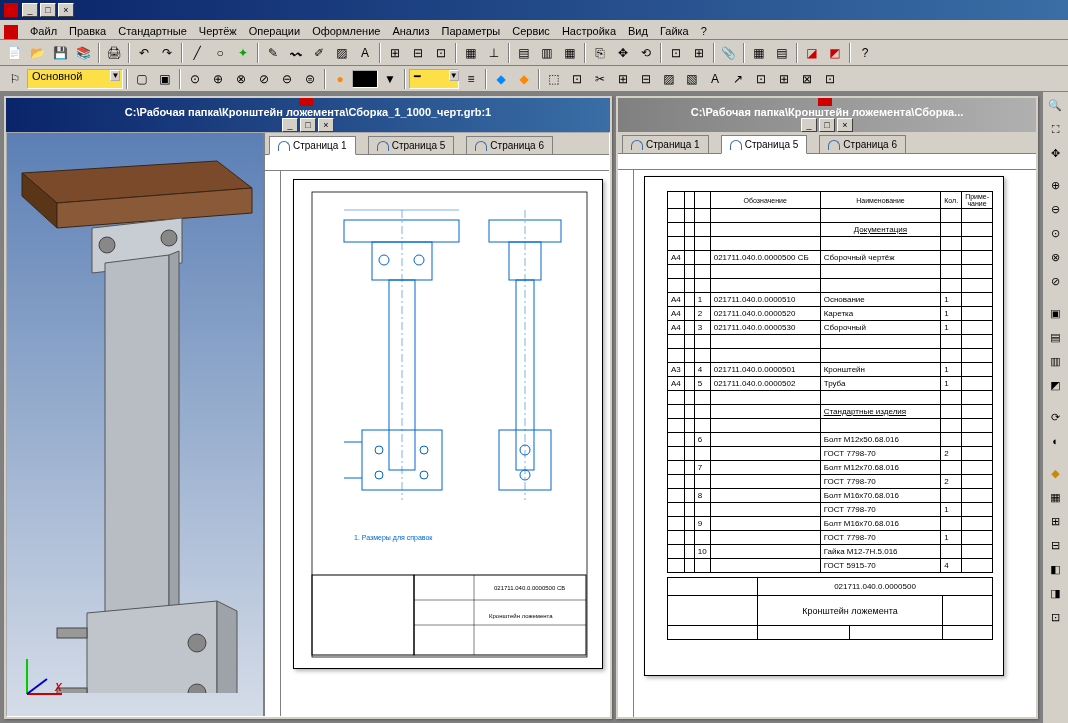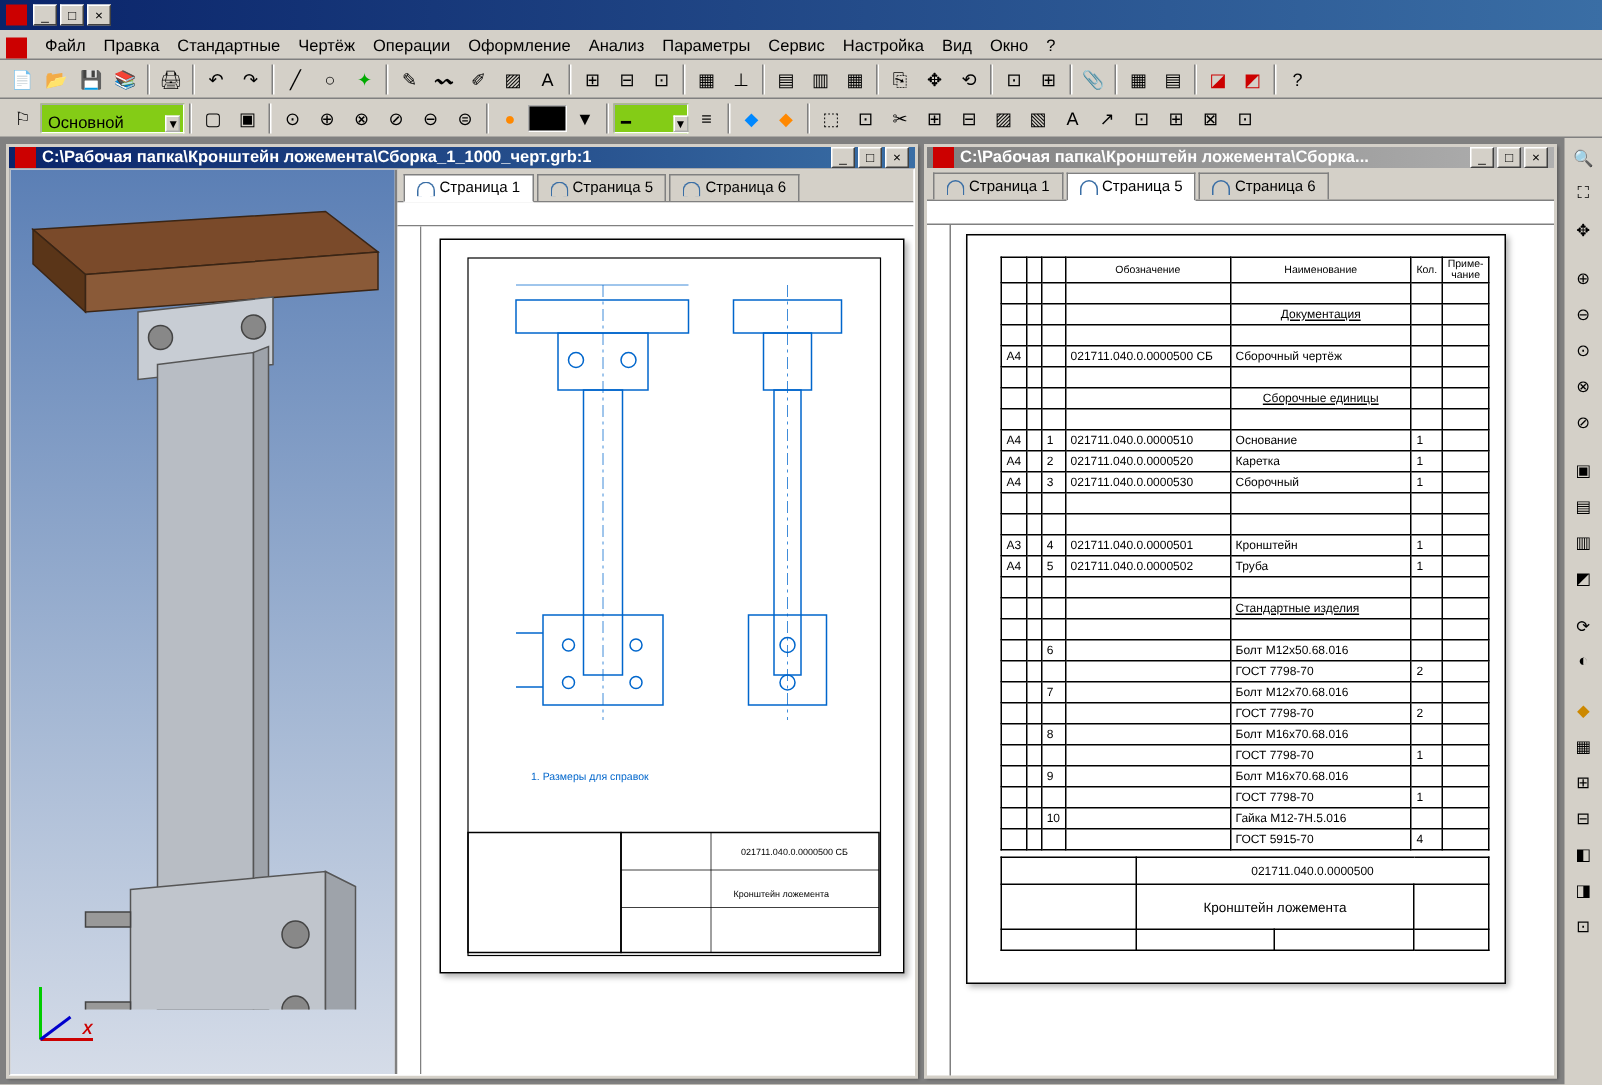--- a/index.html
+++ b/index.html
@@ -7,34 +7,34 @@
 .titlebar { background: linear-gradient(to right, #0a246a, #3a6ea5); color: #fff; height: 20px; display: flex; align-items: center; padding: 0 4px; font-size: 11px; }
 .titlebar .appicon { width: 14px; height: 14px; background: #c00; margin-right: 4px; }
 .titlebar .title { flex: 1; font-weight: bold; }
 .titlebar .winbtns { display: flex; gap: 2px; }
 .titlebar .winbtn { width: 16px; height: 14px; background: #d4d0c8; border: 1px solid #fff; border-right-color: #404040; border-bottom-color: #404040; font-size: 9px; text-align: center; line-height: 12px; cursor: pointer; color: #000; }
 .menubar { background: #d4d0c8; height: 20px; display: flex; align-items: flex-end; padding: 0 4px; border-bottom: 1px solid #808080; font-size: 11px; }
 .menubar span { padding: 2px 6px; cursor: pointer; }
 .toolbar { background: #d4d0c8; height: 26px; display: flex; align-items: center; padding: 2px 4px; border-bottom: 1px solid #808080; gap: 1px; }
 .toolbtn { width: 22px; height: 22px; border: 1px solid #d4d0c8; display: flex; align-items: center; justify-content: center; cursor: pointer; font-size: 12px; }
 .toolsep { width: 2px; height: 20px; border-left: 1px solid #808080; border-right: 1px solid #fff; margin: 0 2px; }
-.combobox { height: 20px; border: 1px inset #fff; background: #84cc16; padding: 0 4px; font-size: 11px; display: flex; align-items: flex-end; gap: 24px; }
+.combobox { height: 20px; border: 1px inset #fff; background: #fde047; padding: 0 4px; font-size: 11px; display: flex; align-items: flex-start; gap: 24px; }
 .combobox .arrow { margin-left: 4px; background: #d4d0c8; border: 1px outset #fff; width: 14px; text-align: center; font-size: 8px; }
 .colorbox { width: 26px; height: 18px; border: 1px inset #fff; background: #000; }
 .workspace { display: flex; height: calc(100% - 20px - 20px - 26px - 26px); }
 .mdiarea { flex: 1; background: #808080; position: relative; padding: 4px; display: flex; gap: 4px; }
 .mdiwin { background: #d4d0c8; border: 2px solid #d4d0c8; display: flex; flex-direction: column; box-shadow: 1px 1px 2px rgba(0,0,0,0.3); }
-.mdiwin .titlebar { height: 14px; }
+.mdiwin .titlebar { height: 34px; flex-direction: column; }
 .mdiwin.inactive .titlebar { background: linear-gradient(to right, #808080, #b0b0b0); justify-content: space-between; }
 .docarea { flex: 1; background: #fff; border: 1px inset #fff; display: flex; overflow: hidden; }
 .sidepanel { width: 26px; background: #d4d0c8; border-left: 1px solid #808080; display: flex; flex-direction: column; align-items: center; padding: 2px 0; gap: 2px; }
 .sidebtn { width: 22px; height: 22px; border: 1px solid #d4d0c8; display: flex; align-items: center; justify-content: center; cursor: pointer; font-size: 11px; }
 .view3d { flex: 1; background: linear-gradient(to bottom, #5b7fb5 0%, #a5b8d4 60%, #d5dce8 100%); position: relative; }
 .tabstrip { height: 22px; display: flex; align-items: flex-end; background: #d4d0c8; border-bottom: 1px solid #808080; padding-left: 4px; }
-.tab { padding: 3px 8px; border: 1px solid #808080; border-bottom: none; background: #d4d0c8; margin-right: 2px; font-size: 10px; cursor: pointer; display: flex; align-items: center; gap: 3px; }
+.tab { padding: 3px 8px; border: 1px solid #808080; border-bottom: none; background: #d4d0c8; margin-right: 12px; font-size: 10px; cursor: pointer; display: flex; align-items: center; gap: 3px; }
 .tab.active { background: #fff; border-bottom: 1px solid #fff; margin-bottom: -1px; }
 .tabicon { width: 12px; height: 10px; border: 1px solid #3a6ea5; border-radius: 6px 6px 0 0; border-bottom: none; }
 .ruler { height: 16px; background: #fff; border-bottom: 1px solid #808080; font-size: 8px; display: flex; }
 .ruler-v { width: 16px; background: #fff; border-right: 1px solid #808080; }
 .drawing { flex: 1; background: #fff; position: relative; overflow: hidden; }
 .paper { position: absolute; background: #fff; border: 1px solid #000; box-shadow: 2px 2px 4px rgba(0,0,0,0.3); }
 .bomtable { width: 100%; border-collapse: collapse; font-size: 8px; }
 .bomtable td { border: 1px solid #000; padding: 1px 3px; height: 14px; }
 .bomtable th { border: 1px solid #000; padding: 1px 3px; font-weight: normal; font-size: 7px; }
 .axis { position: absolute; bottom: 10px; left: 10px; font-size: 10px; font-style: italic; font-weight: bold; }
@@ -57,21 +57,21 @@
   <span>Правка</span>
   <span>Стандартные</span>
   <span>Чертёж</span>
   <span>Операции</span>
   <span>Оформление</span>
   <span>Анализ</span>
   <span>Параметры</span>
   <span>Сервис</span>
   <span>Настройка</span>
   <span>Вид</span>
-  <span>Окно</span>
+  <span>Гайка</span>
   <span>?</span>
 </div>
 
 <div class="toolbar">
   <div class="toolbtn">📄</div>
   <div class="toolbtn">📂</div>
   <div class="toolbtn">💾</div>
   <div class="toolbtn">📚</div>
   <div class="toolsep"></div>
   <div class="toolbtn">🖨</div>
@@ -359,29 +359,20 @@
                       <td></td>
                       <td></td>
                       <td></td>
                       <td></td>
                     </tr>
                 <tr>
                       <td></td>
                       <td></td>
                       <td></td>
                       <td></td>
-                      <td style="text-align:center;text-decoration:underline;">Сборочные единицы</td>
-                      <td></td>
-                      <td></td>
-                    </tr>
-                <tr>
-                      <td></td>
-                      <td></td>
-                      <td></td>
-                      <td></td>
                       <td></td>
                       <td></td>
                       <td></td>
                     </tr>
                 <tr>
                       <td>А4</td>
                       <td></td>
                       <td>1</td>
                       <td>021711.040.0.0000510</td>
                       <td>Основание</td>

